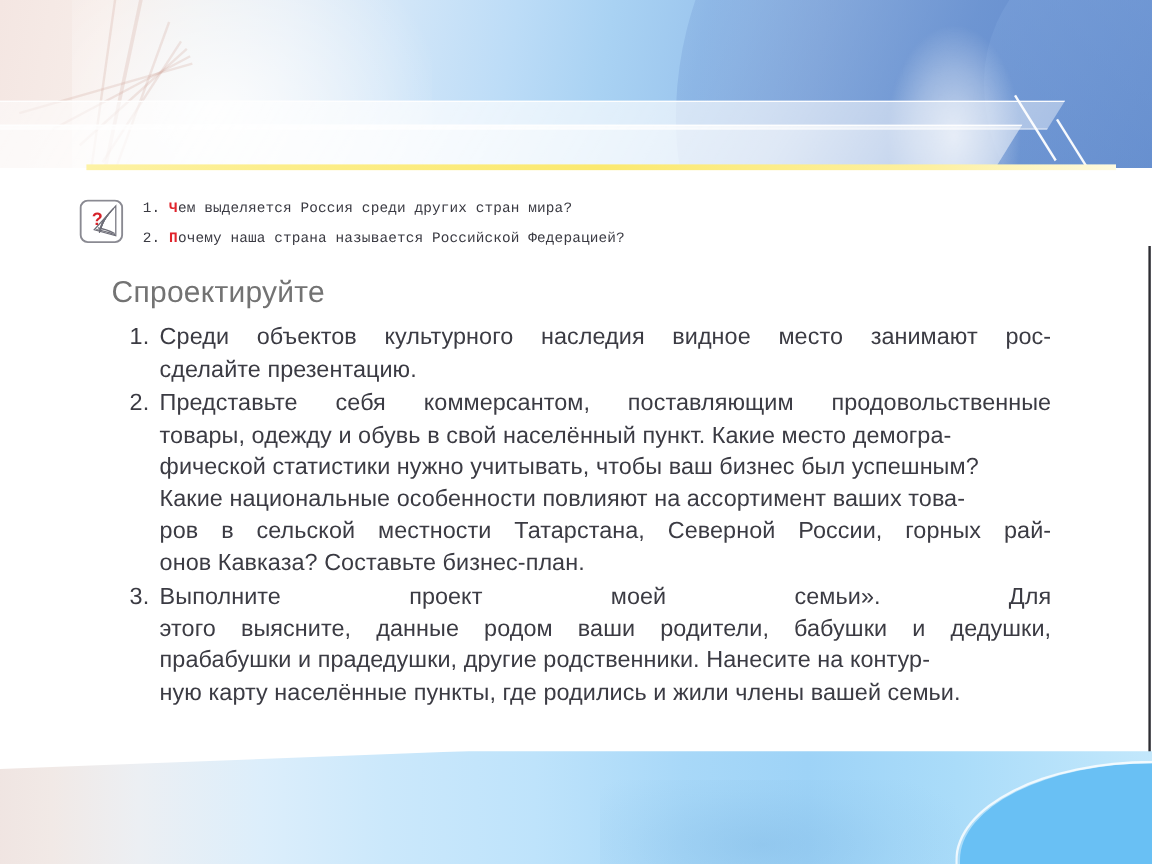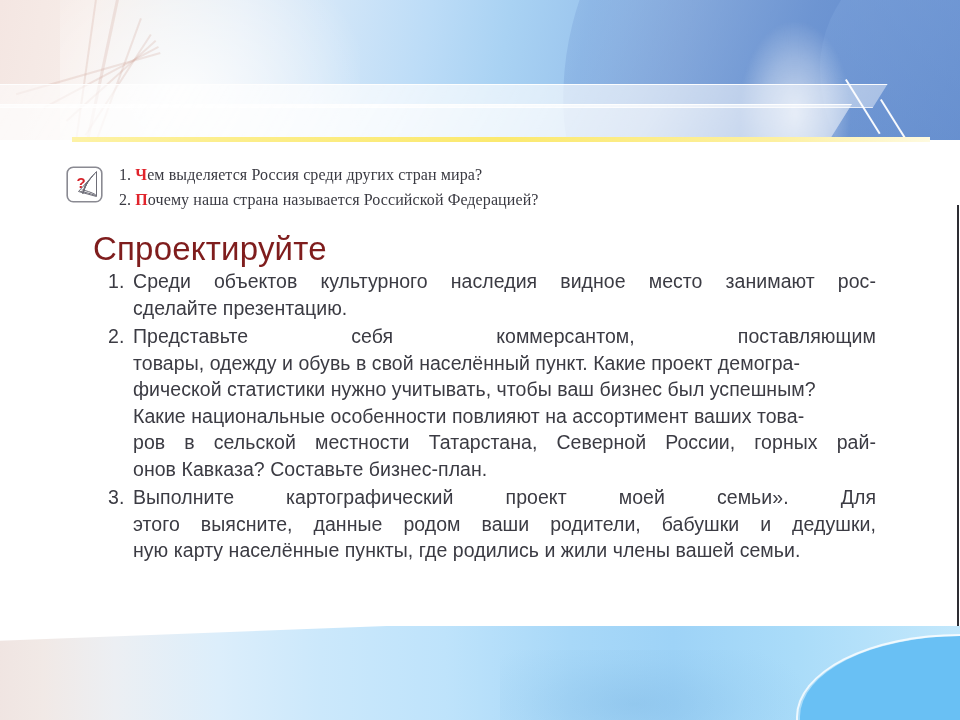--- a/index.html
+++ b/index.html
@@ -217,40 +217,40 @@
   }
   .q-icon {
     width: 37px; height: 37px;
     margin-top: 4px;
     flex: 0 0 auto;
     position: relative;
   }
   .q-icon svg { display: block; }
 
   .question-lines {
-    font-family: Liberation Serif, serif;
-    font-size: 16px;
+    font-family: Liberation Mono, monospace;
+    font-size: 12px;
     line-height: 25px;
     color: #3a3a42;
     letter-spacing: 0.1px;
   }
   .question-lines .num { color: #3a3a42; }
   .question-lines .hl {
     color: #e0242c;
     font-weight: 600;
   }
 
   
   .section-heading {
     position: absolute;
     left: 93px; top: 88px;
     font-family: "Liberation Sans", sans-serif;
-    font-size: 33px;
+    font-size: 25px;
     font-weight: 400;
-    color: #7f1d1d;
+    color: #737373;
     letter-spacing: 0.2px;
   }
 
   
   .task-list {
     position: absolute;
     left: 108px; top: 126px;
     width: 768px;
     font-family: "Liberation Sans", sans-serif;
     font-size: 19.5px;
@@ -361,22 +361,23 @@
       </div>
 
       <div class="task-item">
         <div class="task-num">2.</div>
         <div class="task-body">
             <div class="task-line just">
               <span>Представьте</span>
               <span>себя</span>
               <span>коммерсантом,</span>
               <span>поставляющим</span>
+              <span>продовольственные</span>
             </div>
-            <div class="task-line">товары, одежду и обувь в свой населённый пункт. Какие проект демогра-</div>
+            <div class="task-line">товары, одежду и обувь в свой населённый пункт. Какие место демогра-</div>
             <div class="task-line">фической статистики нужно учитывать, чтобы ваш бизнес был успешным?</div>
             <div class="task-line">Какие национальные особенности повлияют на ассортимент ваших това-</div>
             <div class="task-line just">
               <span>ров</span>
               <span>в</span>
               <span>сельской</span>
               <span>местности</span>
               <span>Татарстана,</span>
               <span>Северной</span>
               <span>России,</span>
@@ -385,37 +386,37 @@
             </div>
             <div class="task-line">онов Кавказа? Составьте бизнес-план.</div>
           </div>
       </div>
 
       <div class="task-item">
         <div class="task-num">3.</div>
         <div class="task-body">
             <div class="task-line just">
               <span>Выполните</span>
-              <span>картографический</span>
               <span>проект</span>
               <span>моей</span>
               <span>семьи».</span>
               <span>Для</span>
             </div>
             <div class="task-line just">
               <span>этого</span>
               <span>выясните,</span>
               <span>данные</span>
               <span>родом</span>
               <span>ваши</span>
               <span>родители,</span>
               <span>бабушки</span>
               <span>и</span>
               <span>дедушки,</span>
             </div>
+            <div class="task-line">прабабушки и прадедушки, другие родственники. Нанесите на контур-</div>
             <div class="task-line">ную карту населённые пункты, где родились и жили члены вашей семьи.</div>
           </div>
       </div>
 
     </div>
   </div>
 
   <div class="panel-rule"></div>
 
   <div class="bottom-band">

